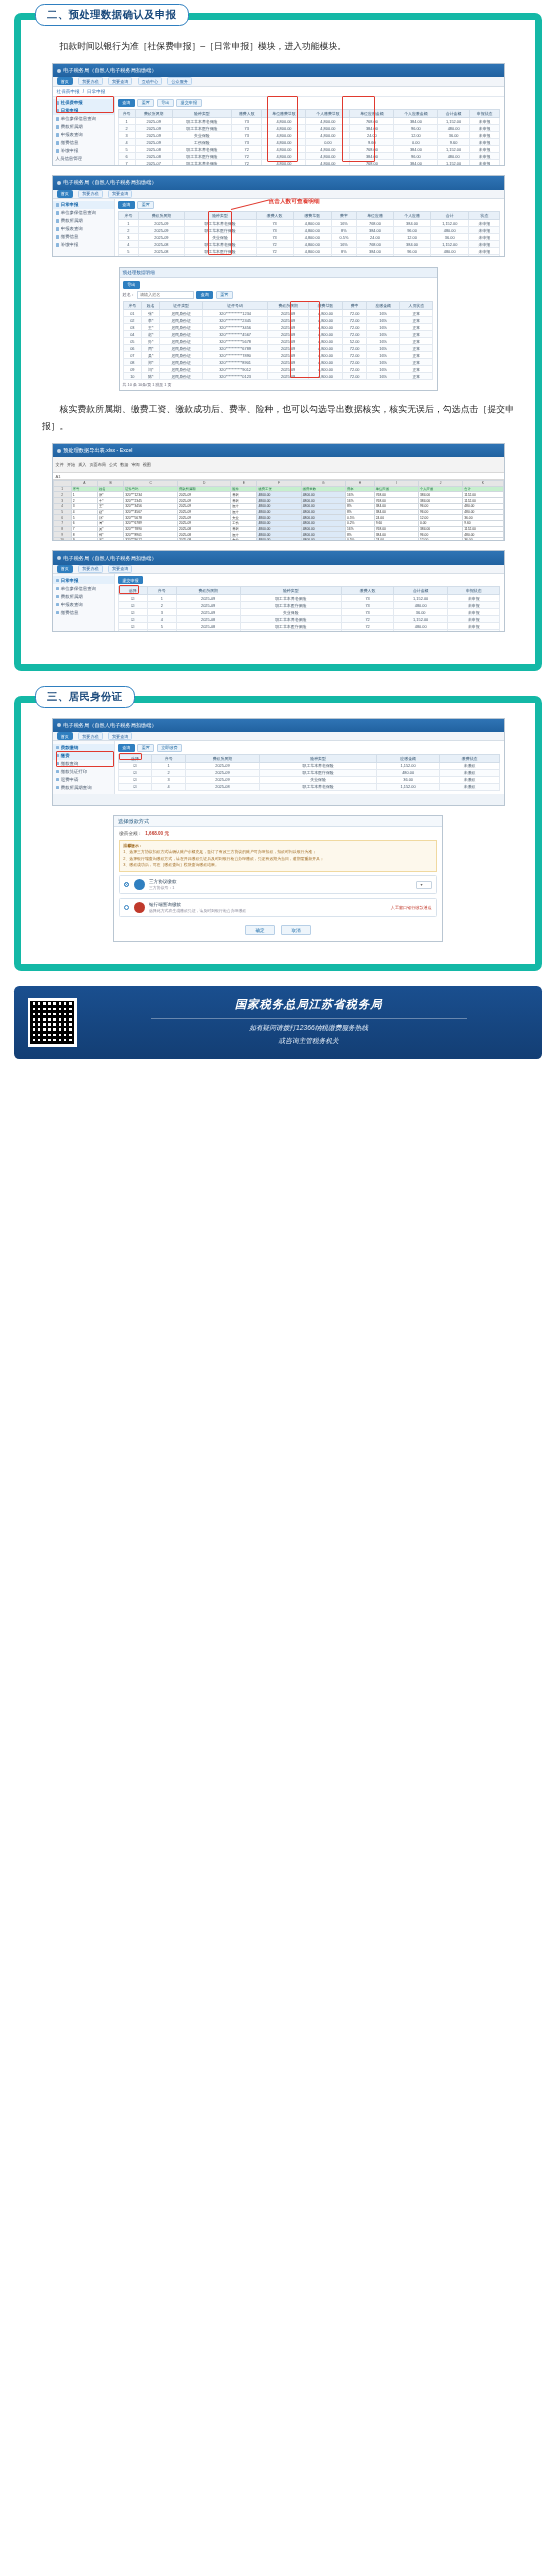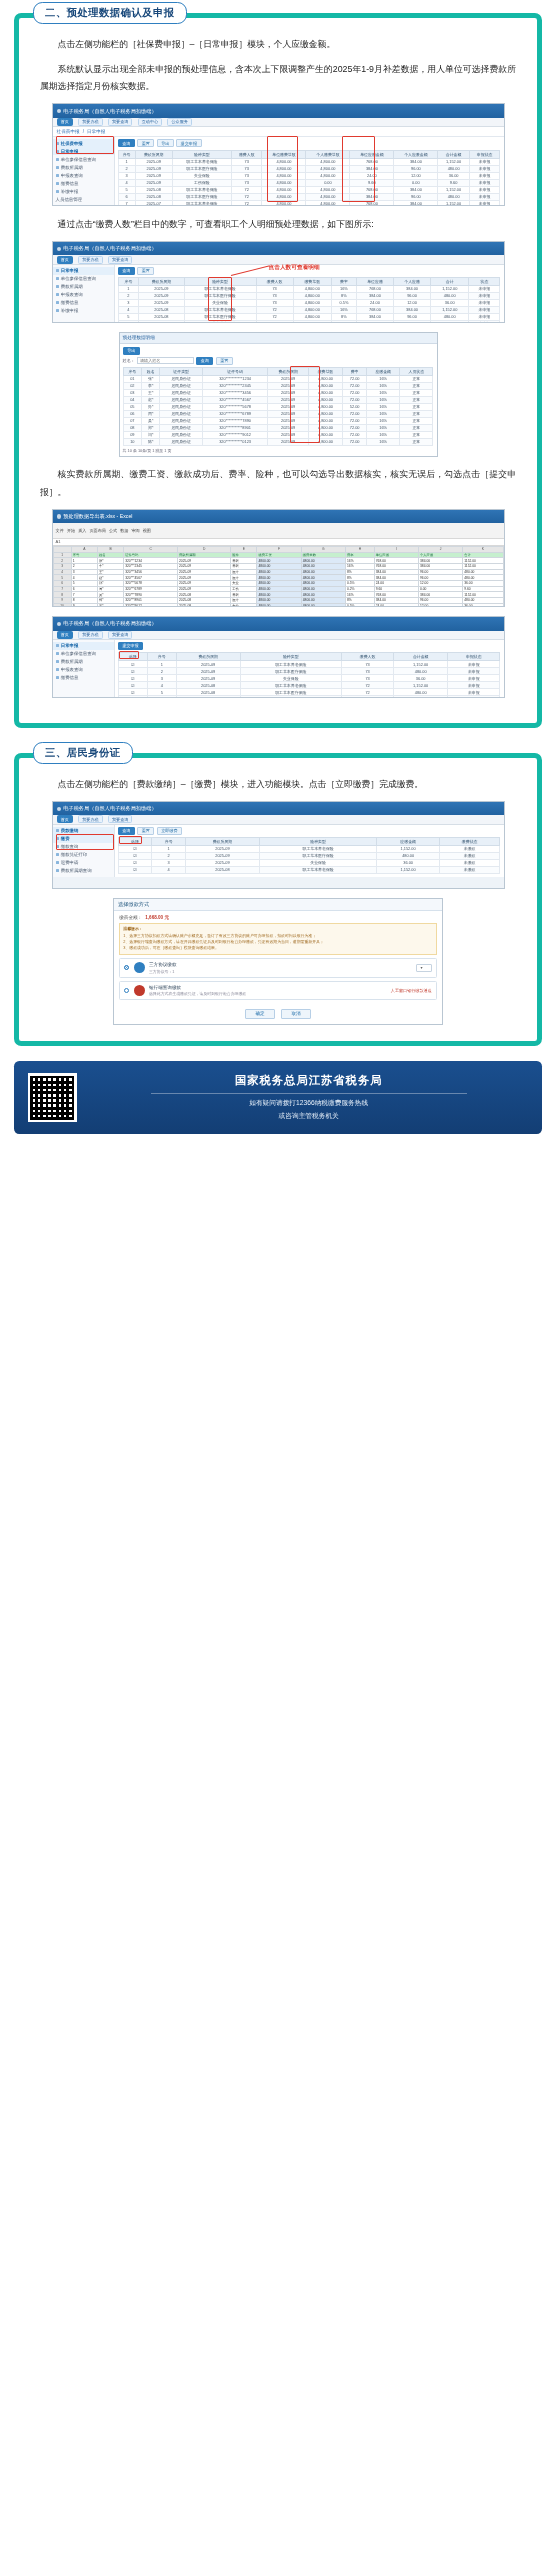--- a/index.html
+++ b/index.html
@@ -8,24 +8,24 @@
     width:556px;
     font-family:"Liberation Sans","DejaVu Sans",sans-serif;
     background:#ffffff;
     color:#222;
   }
   .page { width:556px; position:relative; background:#fff; padding-bottom:5.2px;}
 
   
   .section {
     margin:13.4px 14.4px 0 14.4px;
-    border:5px solid #14b8a6;
+    border:7px solid #14b8a6;
     border-radius:7.2px;
     background:#ffffff;
-    padding:0 0 16px 0;
+    padding:0 0 22px 0;
     position:relative;
   }
   .sec-title {
     display:inline-block;
     margin:-9.3px 0 0 13.4px;
     background:#ffffff;
     border:1px solid #2f7fc0;
     border-radius:9.3px;
     padding:3.1px 11.3px;
     font-size:10.3px;
@@ -138,46 +138,44 @@
 
   
   .footer {
     margin:15.5px 14.4px 12.4px 14.4px;
     background:linear-gradient(#1a4f8f,#133e74);
     border-radius:5.2px;
     display:flex;
     align-items:center;
     padding:11.3px 13.4px;
     color:#fff;
+    font-style:italic;
   }
   .qr { width:49px;height:49px;background:#fff;flex:none;margin-right:12.4px;padding:2.6px;}
   .qr-inner { width:100%;height:100%;background:
       repeating-linear-gradient(90deg,#000 0 2.6px,#fff 2.6px 5.2px),
       repeating-linear-gradient(0deg,#000 0 2.6px,transparent 2.6px 5.2px);
       background-blend-mode:multiply;}
   .f-txt { text-align:center;flex:1; }
   .f-title { font-size:11.3px;font-weight:bold;letter-spacing:1px;margin-bottom:5.2px;}
   .f-line { font-size:6.7px;line-height:1.9;color:#e8f1fb;}
   .f-div { height:0.5px;background:rgba(255,255,255,.35);margin:4.1px auto;width:72%;}
 </style>
 </head>
 <body>
 
 <div class="page">
 
   <div class="section">
     <div class="sec-title">二、预处理数据确认及申报</div>
 
     <div class="para">
-      <span>点击左侧功能栏的［社保费申报］–［日常申报］模块，个人应缴金额。</span>
+      <span>扣款时间以银行为准［社保费申报］–［日常申报］模块，进入功能模块。</span>
     </div>
 
-    <div class="para">
-      <span>系统默认显示出现全部未申报的预处理信息，含本次上下限调整产生的2025年1-9月补差数据，用人单位可选择费款所属期选择指定月份核实数据。</span>
-    </div>
 
     
     <div class="shot shot-w" style="height:103px;">
       <div class="tb">
         <span class="dot"></span>
         <span>电子税务局（自然人电子税务局扣缴端）</span>
       </div>
       <div class="menubar">
         <span class="chip blue">首页</span>
         <span class="chip">我要办税</span>
@@ -347,23 +345,20 @@
               </tr>
             </tbody>
           </table>
         </div>
       </div>
       <div class="redbox" style="left:214px;top:32px;width:31px;height:66px;"></div>
       <div class="redbox" style="left:289px;top:32px;width:33px;height:66px;"></div>
       <div class="redbox" style="left:3.1px;top:32px;width:58px;height:17.5px;"></div>
     </div>
 
-    <div class="para">
-      <span>通过点击“缴费人数”栏目中的数字，可查看职工个人明细预处理数据，如下图所示:</span>
-    </div>
 
     
     <div class="shot shot-w" style="height:82px;">
       <div class="tb">
         <span class="dot"></span>
         <span>电子税务局（自然人电子税务局扣缴端）</span>
       </div>
       <div class="menubar">
         <span class="chip blue">首页</span>
         <span class="chip">我要办税</span>
@@ -938,23 +933,20 @@
           </table>
         </div>
       </div>
       <div class="redbox" style="left:66px;top:34px;width:20.6px;height:8.2px;"></div>
     </div>
   </div>
 
   <div class="section" style="margin-top:25px;">
     <div class="sec-title">三、居民身份证</div>
 
-    <div class="para">
-      <span>点击左侧功能栏的［费款缴纳］–［缴费］模块，进入功能模块。点击［立即缴费］完成缴费。</span>
-    </div>
 
     
     <div class="shot shot-w" style="height:88px;">
       <div class="tb">
         <span class="dot"></span>
         <span>电子税务局（自然人电子税务局扣缴端）</span>
       </div>
       <div class="menubar">
         <span class="chip blue">首页</span>
         <span class="chip">我要办税</span>

